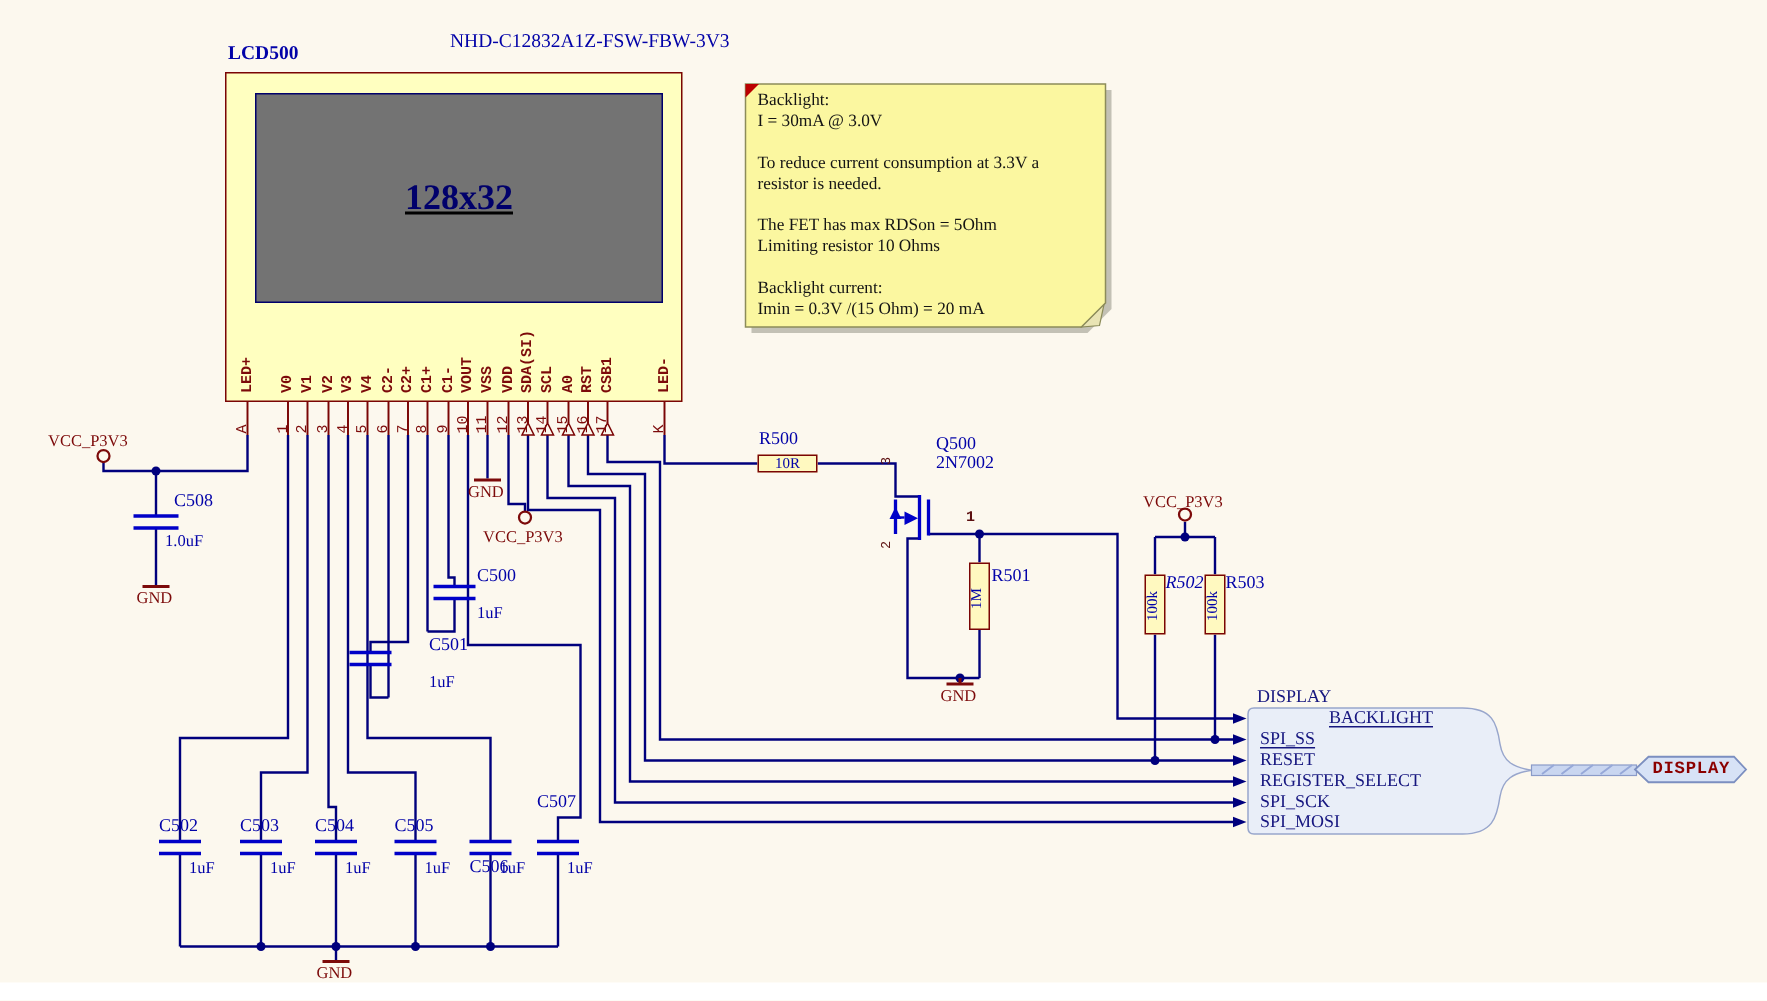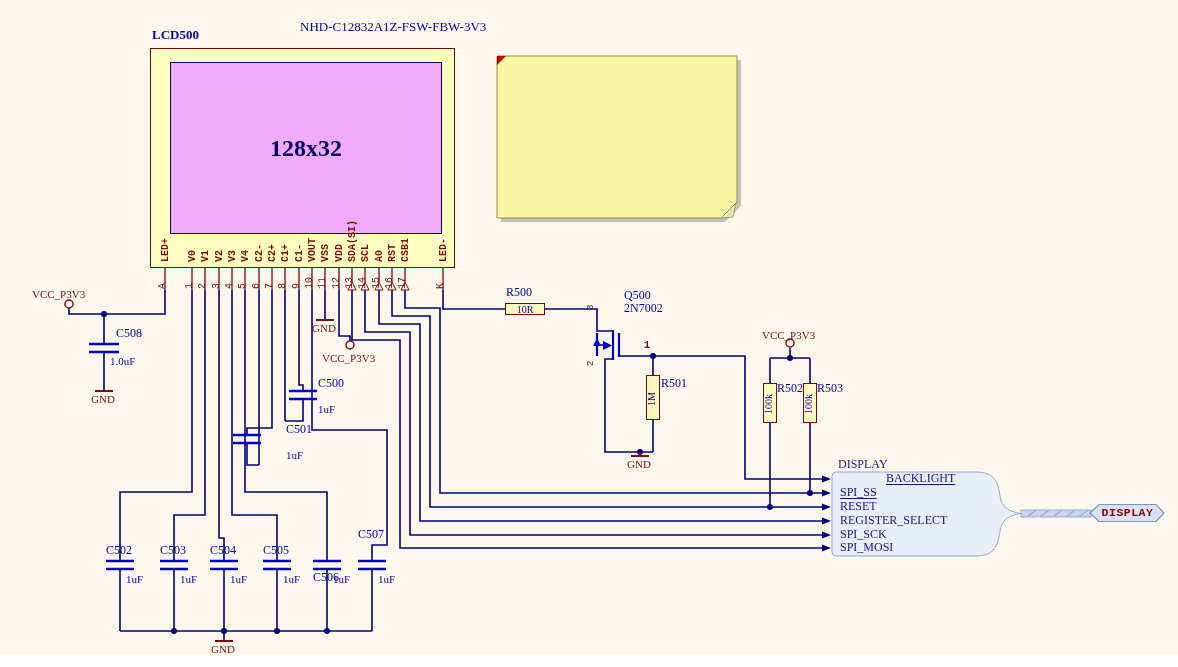--- a/index.html
+++ b/index.html
@@ -8,21 +8,21 @@
   .abs{position:absolute;}
   .ser{font-family:"Liberation Serif",serif;}
   .mono{font-family:"Liberation Mono",monospace;}
   .navy{color:#16167F;}
   .rot{transform:rotate(-90deg);transform-origin:0 100%;white-space:nowrap;}
   .pinname{font-family:"Liberation Mono",monospace;font-weight:bold;font-size:10px;line-height:11px;color:#7C0A0A;}
   .pinnum{font-family:"Liberation Mono",monospace;font-size:10px;line-height:11px;color:#7C0A0A;}
   .designator{font-size:12px;line-height:13px;color:#0202A8;}
   .value{font-size:11px;line-height:12px;color:#0202A8;}
   .lcd-body{left:150px;top:48px;width:305px;height:220px;background:#FFFFC0;border:1.5px solid #7A0505;box-sizing:border-box;}
-  .lcd-display{left:170px;top:62px;width:272px;height:172px;background:#f0abfc;border:1.5px solid #00006B;box-sizing:border-box;}
+  .lcd-display{left:170px;top:62px;width:272px;height:140px;background:#737373;border:1.5px solid #00006B;box-sizing:border-box;text-decoration:underline;}
   .lcd-display span{font-weight:bold;font-size:24px;color:#00006B;font-family:"Liberation Serif",serif;}
   .res{background:#FFF9C0;border:1.2px solid #7A0505;box-sizing:border-box;}
   .note-text{left:505px;top:61px;width:228px;font-size:11.5px;line-height:13.9px;color:#141414;white-space:pre-line;}
   .harn-sig{font-size:12px;line-height:13px;color:#16167F;}
   .harn-sig.ul{text-decoration:underline;text-underline-offset:2px;}
   .port-label{font-family:"Liberation Mono",monospace;font-weight:bold;font-size:11.5px;color:#8B0000;letter-spacing:0.5px;text-align:center;}
   .vcc-label,.gnd-label{font-size:11px;line-height:12px;color:#7C0A0A;white-space:nowrap;}
   .bottom-strip{left:0;top:655px;width:1178px;height:12px;background:#FFFFFF;}
 </style>
 </head>
@@ -139,20 +139,31 @@
     </g>
   </svg>
 
   <div class="abs lcd-body"></div>
   <div class="abs lcd-display" style="display:flex;align-items:center;justify-content:center;">
     <span>128x32</span>
   </div>
   <div class="abs designator" style="left:152px;top:28px;font-size:13px;font-weight:bold;">LCD500</div>
   <div class="abs designator" style="left:300px;top:20px;font-size:13px;">NHD-C12832A1Z-FSW-FBW-3V3</div>
 
+  <div class="abs note-text ser">Backlight:
+I = 30mA @ 3.0V
+
+To reduce current consumption at 3.3V a
+resistor is needed.
+
+The FET has max RDSon = 5Ohm
+Limiting resistor 10 Ohms
+
+Backlight current:
+Imin = 0.3V /(15 Ohm) = 20 mA</div>
 
   <div class="abs designator" style="left:624px;top:289px;">Q500</div>
   <div class="abs designator" style="left:624px;top:302px;">2N7002</div>
   <div class="abs mono rot" style="left:596px;top:300px;font-size:9px;color:#5C1010;">3</div>
   <div class="abs mono rot" style="left:596px;top:356px;font-size:9px;color:#5C1010;">2</div>
   <div class="abs mono" style="left:644px;top:340px;font-size:10px;color:#5C1010;font-weight:bold;">1</div>
 
   <div class="abs navy" style="left:838px;top:457px;font-size:12px;">DISPLAY</div>
   <div class="abs port-label" style="left:1098px;top:506px;width:59px;">DISPLAY</div>
 
@@ -213,21 +224,21 @@
     <div class="abs value" style="left: 333px; top: 573px;">1uF</div>
     <div class="abs designator" style="left: 358px; top: 528px;">C507</div>
     <div class="abs value" style="left: 378px; top: 573px;">1uF</div>
     <div class="abs res" style="left: 505px; top: 303px; width: 40px; height: 12px;"></div>
     <div class="abs designator" style="left: 506px; top: 286px;">R500</div>
     <div class="abs value" style="left: 505px; top: 304px; width: 40px; text-align: center; font-size: 10px;">10R</div>
     <div class="abs res" style="left: 646px; top: 375px; width: 14px; height: 45px;"></div>
     <div class="abs designator" style="left: 661px; top: 377px;">R501</div>
     <div class="abs value rot" style="left: 658px; top: 406.5px; width: 40px; text-align: center; font-size: 10px;">1M</div>
     <div class="abs res" style="left: 763px; top: 383px; width: 14px; height: 40px;"></div>
-    <div class="abs designator" style="left: 777px; top: 382px;">R502</div>
+    <div class="abs designator" style="left: 777px; top: 382px; font-style: italic;">R502</div>
     <div class="abs value rot" style="left: 775px; top: 412px; width: 40px; text-align: center; font-size: 10px;">100k</div>
     <div class="abs res" style="left: 803px; top: 383px; width: 14px; height: 40px;"></div>
     <div class="abs designator" style="left: 817px; top: 382px;">R503</div>
     <div class="abs value rot" style="left: 815px; top: 412px; width: 40px; text-align: center; font-size: 10px;">100k</div>
     <div class="abs vcc-label" style="left: 32px; top: 288px;">VCC_P3V3</div>
     <div class="abs vcc-label" style="left: 322px; top: 352px;">VCC_P3V3</div>
     <div class="abs vcc-label" style="left: 762px; top: 329px;">VCC_P3V3</div>
     <div class="abs gnd-label" style="left: 91px; top: 393px;">GND</div>
     <div class="abs gnd-label" style="left: 312px; top: 322px;">GND</div>
     <div class="abs gnd-label" style="left: 211px; top: 643px;">GND</div>

